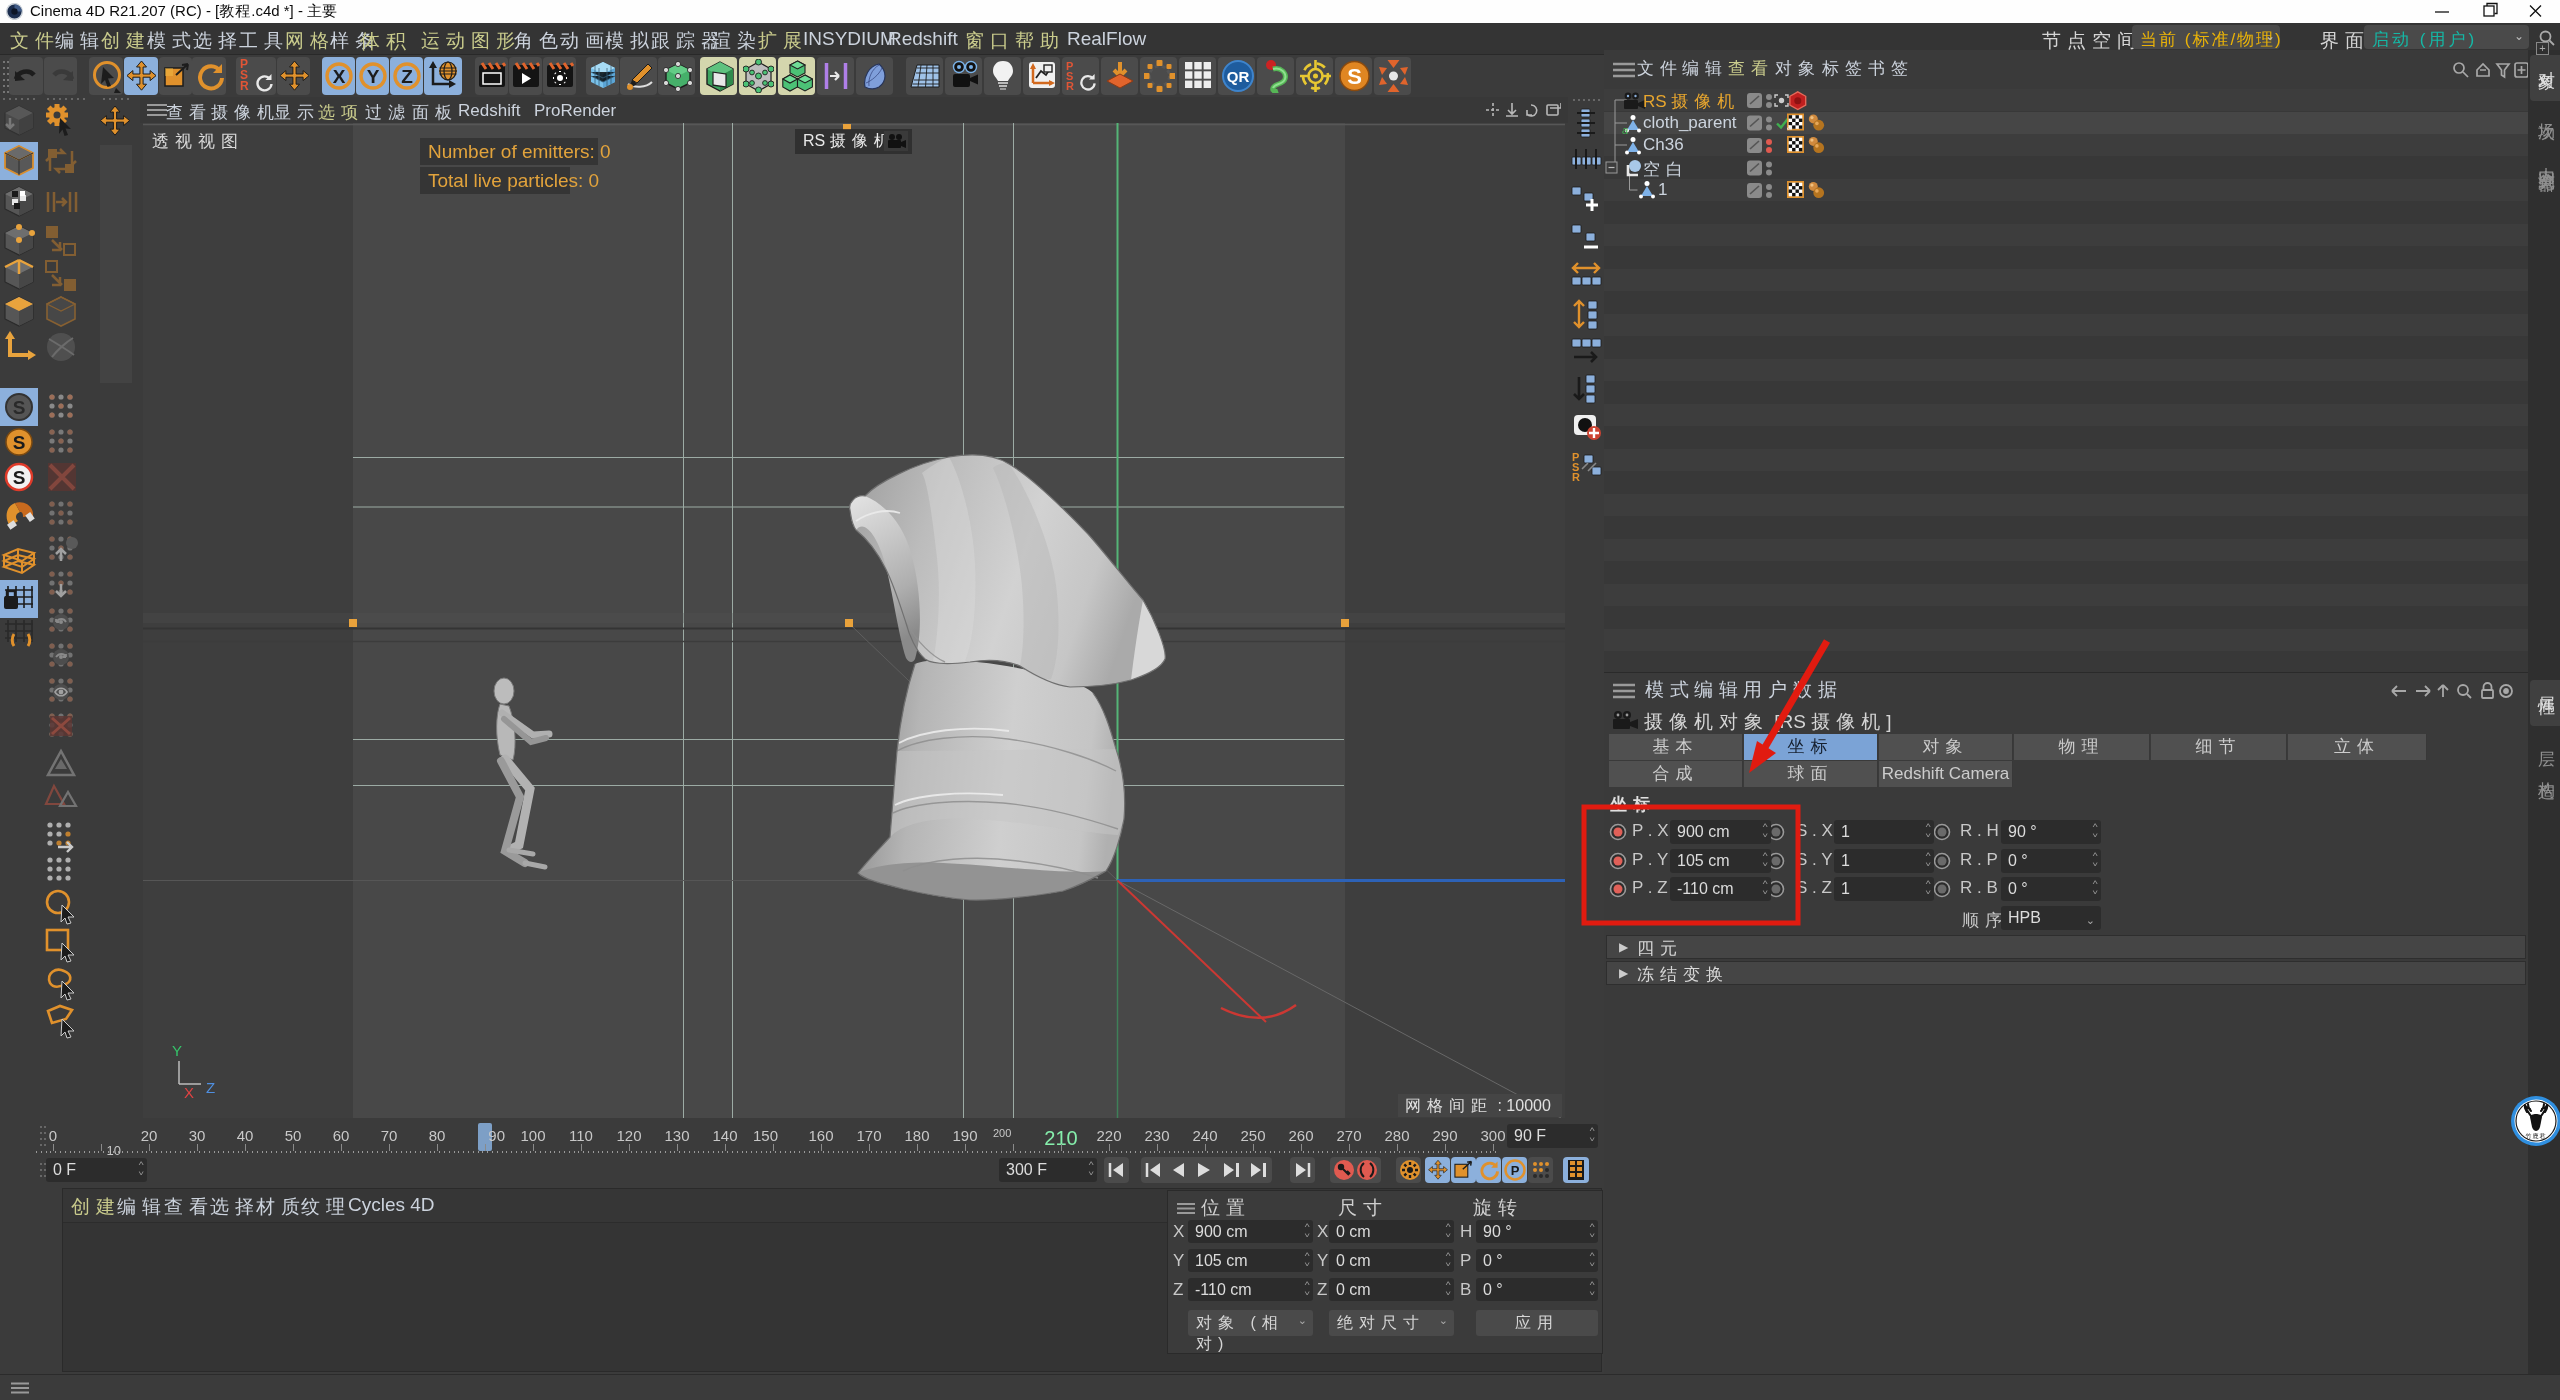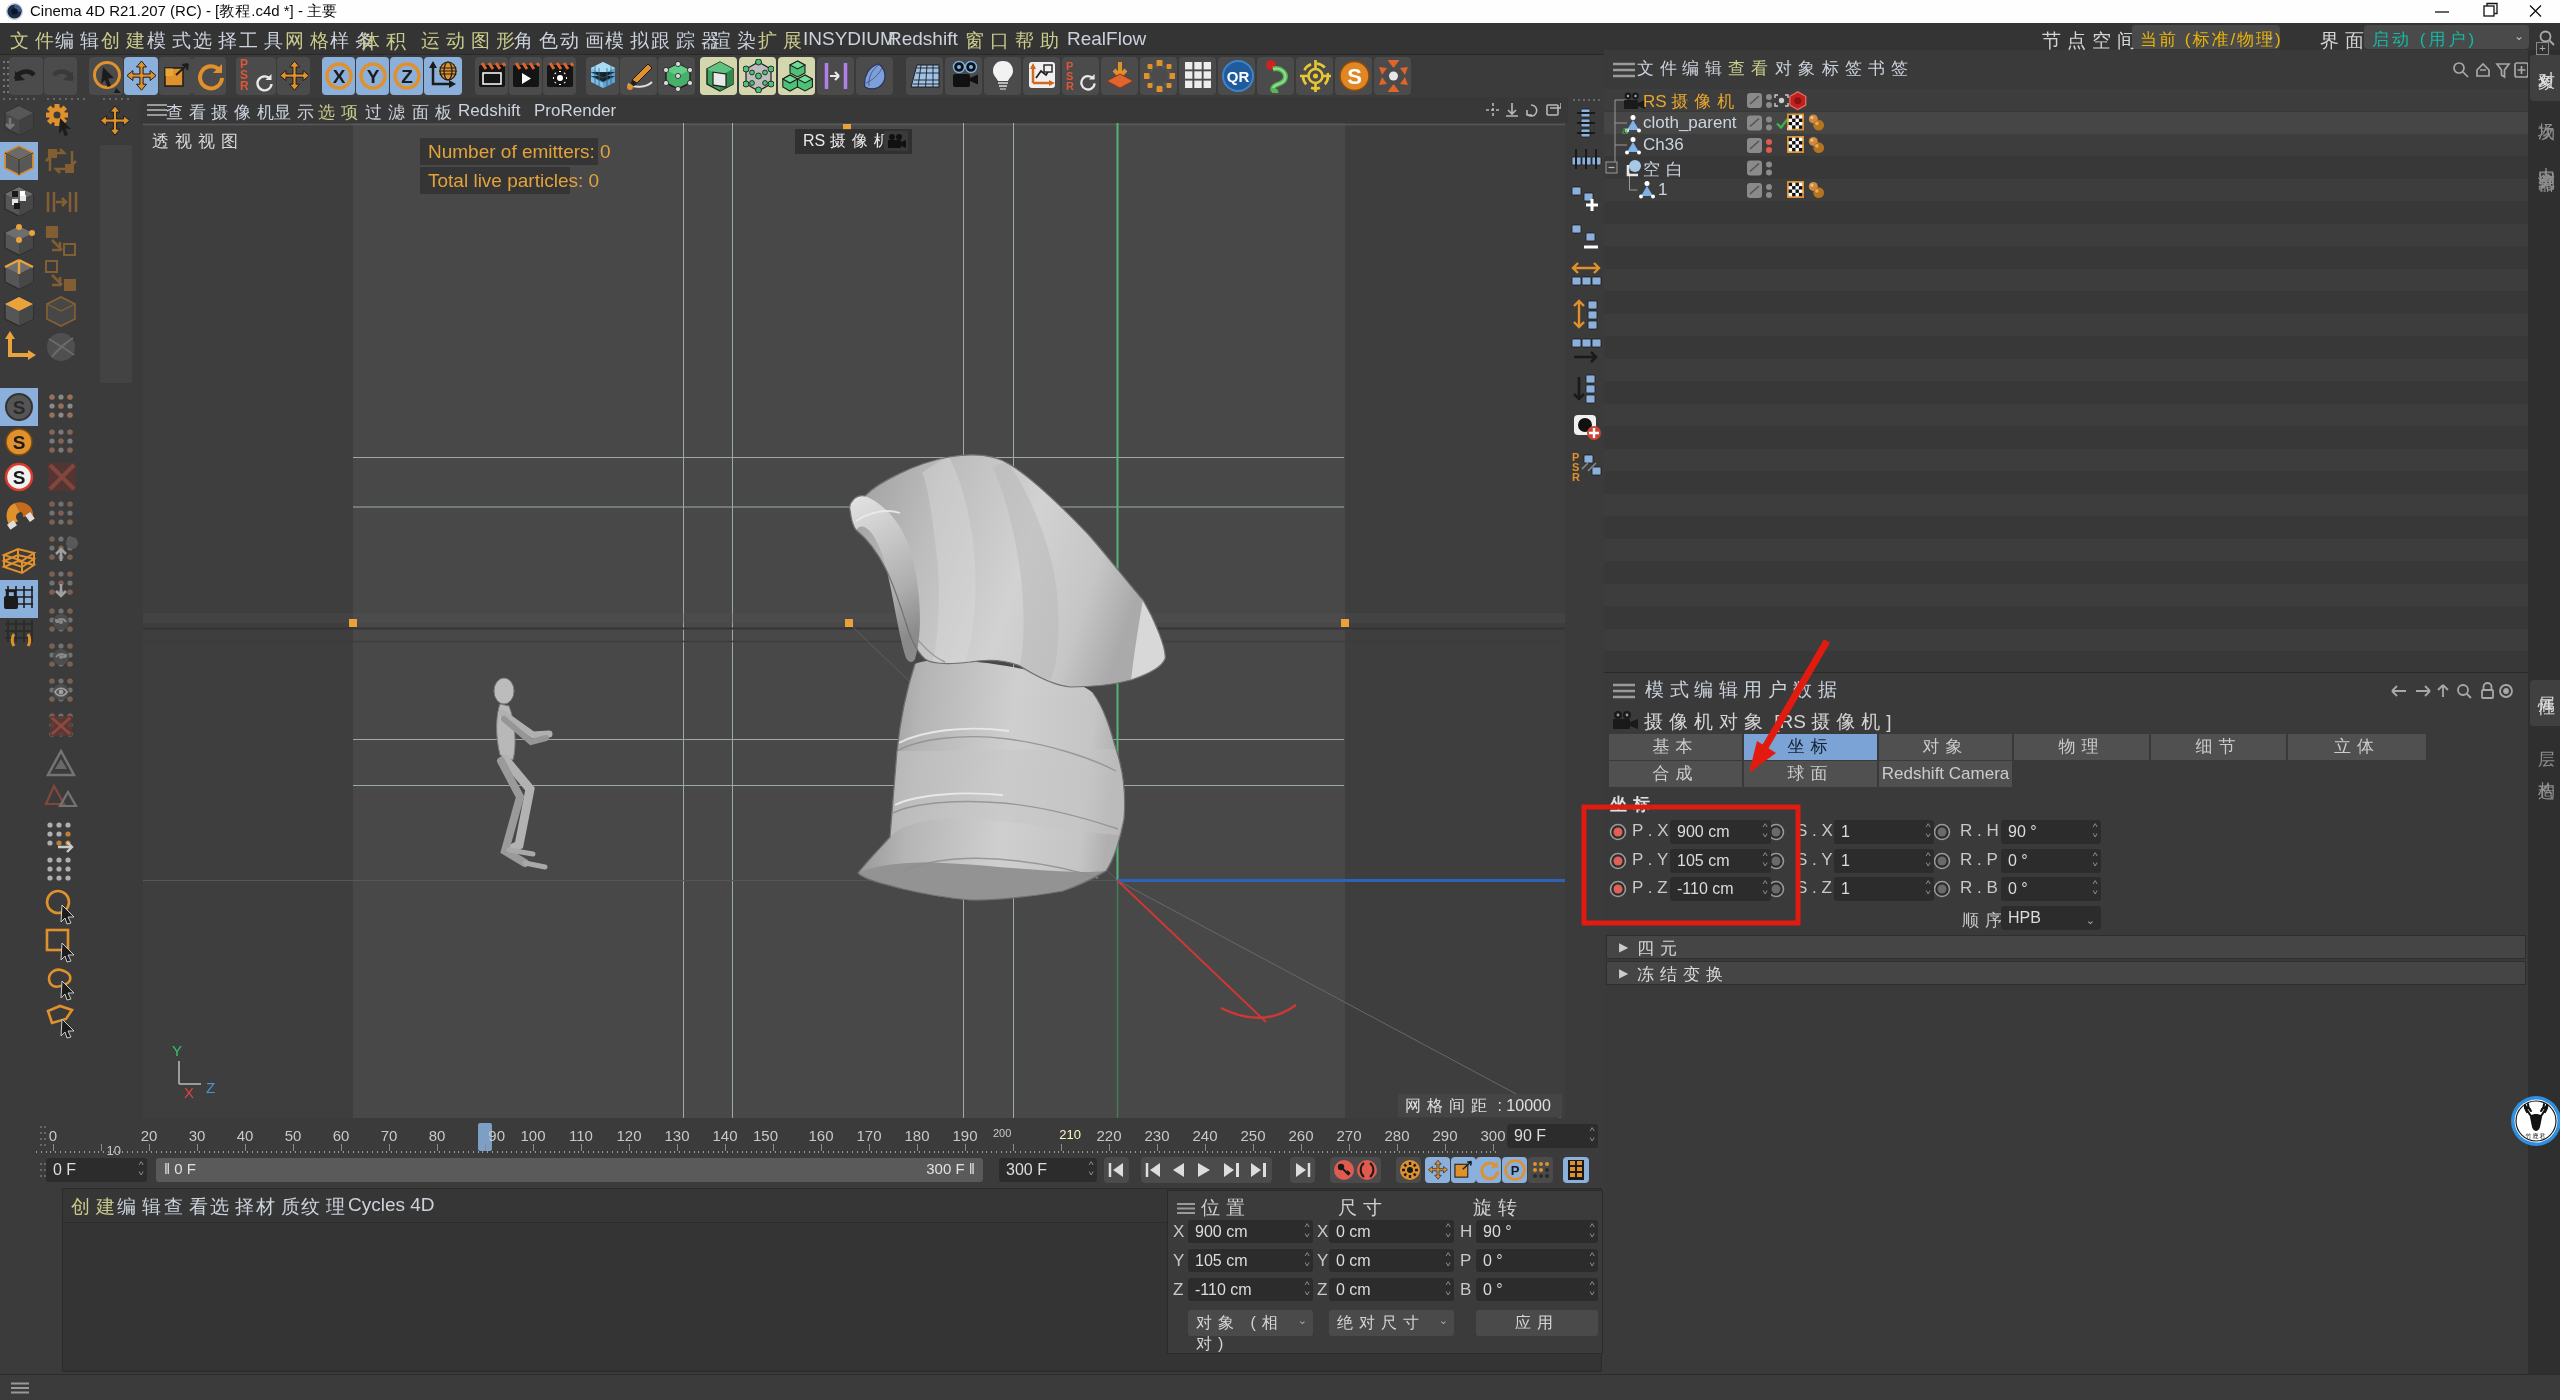--- a/index.html
+++ b/index.html
@@ -1256,21 +1256,21 @@
     <div class="abs" style="left:525.0px;top:5px;width:40px;text-align:center;font-size:15px;color:#c8c8c8">110</div>
     <div class="abs" style="left:573.0px;top:5px;width:40px;text-align:center;font-size:15px;color:#c8c8c8">120</div>
     <div class="abs" style="left:621.0px;top:5px;width:40px;text-align:center;font-size:15px;color:#c8c8c8">130</div>
     <div class="abs" style="left:669.0px;top:5px;width:40px;text-align:center;font-size:15px;color:#c8c8c8">140</div>
     <div class="abs" style="left:717.0px;top:5px;width:40px;text-align:left;font-size:15px;color:#c8c8c8">150</div>
     <div class="abs" style="left:765.0px;top:5px;width:40px;text-align:center;font-size:15px;color:#c8c8c8">160</div>
     <div class="abs" style="left:813.0px;top:5px;width:40px;text-align:center;font-size:15px;color:#c8c8c8">170</div>
     <div class="abs" style="left:861.0px;top:5px;width:40px;text-align:center;font-size:15px;color:#c8c8c8">180</div>
     <div class="abs" style="left:909.0px;top:5px;width:40px;text-align:center;font-size:15px;color:#c8c8c8">190</div>
     <div class="abs" style="left:957.0px;top:5px;width:40px;font-size:11px;color:#c8c8c8">200</div>
-    <div class="abs" style="left:1005.0px;top:5px;width:40px;text-align:right;font-size:13px;color:#fef9c3">210</div>
+    <div class="abs" style="left:1005.0px;top:5px;width:40px;text-align:center;font-size:20px;color:#86efac">210</div>
     <div class="abs" style="left:1053.0px;top:5px;width:40px;text-align:center;font-size:15px;color:#c8c8c8">220</div>
     <div class="abs" style="left:1101.0px;top:5px;width:40px;text-align:center;font-size:15px;color:#c8c8c8">230</div>
     <div class="abs" style="left:1149.0px;top:5px;width:40px;text-align:center;font-size:15px;color:#c8c8c8">240</div>
     <div class="abs" style="left:1197.0px;top:5px;width:40px;text-align:center;font-size:15px;color:#c8c8c8">250</div>
     <div class="abs" style="left:1245.0px;top:5px;width:40px;text-align:center;font-size:15px;color:#c8c8c8">260</div>
     <div class="abs" style="left:1293.0px;top:5px;width:40px;text-align:center;font-size:15px;color:#c8c8c8">270</div>
     <div class="abs" style="left:1341.0px;top:5px;width:40px;text-align:center;font-size:15px;color:#c8c8c8">280</div>
     <div class="abs" style="left:1389.0px;top:5px;width:40px;text-align:center;font-size:15px;color:#c8c8c8">290</div>
     <div class="abs" style="left:1437.0px;top:5px;width:40px;text-align:center;font-size:15px;color:#c8c8c8">300</div>
   <div class="abs" style="left:17px;top:22px;width:1px;height:7px;background:#8a8a8a"></div>
@@ -1306,24 +1306,20 @@
     <div class="abs" style="left:1457px;top:22px;width:1px;height:7px;background:#8a8a8a"></div>
   <div class="abs" style="left:0px;top:29px;width:1460px;height:2px;background:repeating-linear-gradient(to right,#999 0,#999 1px,transparent 1px,transparent 4.8px)"></div>
   <div class="fld" style="left:1471px;top:2px;width:91px;height:24px">90 F<span class="sp">
         <b>˄</b>
         <b>˅</b>
       </span></div>
   <div class="fld" style="left:10px;top:36px;width:101px;height:24px">0 F<span class="sp">
         <b>˄</b>
         <b>˅</b>
       </span></div>
-  <div class="abs" style="left:120px;top:36px;width:827px;height:24px;background:#5a5a5a;border-radius:3px">
-     <span class="abs" style="left:8px;top:2px;font-size:15px;color:#e0e0e0">‖ 0 F</span>
-     <span class="abs" style="right:8px;top:2px;font-size:15px;color:#e0e0e0">300 F ‖</span>
-  </div>
   <div class="fld" style="left:963px;top:36px;width:98px;height:24px">300 F<span class="sp">
         <b>˄</b>
         <b>˅</b>
       </span></div>
 
   <div class="btn" style="left:1068px;top:35px;width:25px;height:26px"></div>
   <svg class="abs" style="left:1072px;top:40px" width="17" height="16" viewBox="0 0 17 16">
       <path d="M2 1 v14" stroke="#ddd" stroke-width="2.5"></path>
       <path d="M15 1 v14 l-10 -7z" fill="#ddd"></path>
     </svg>

